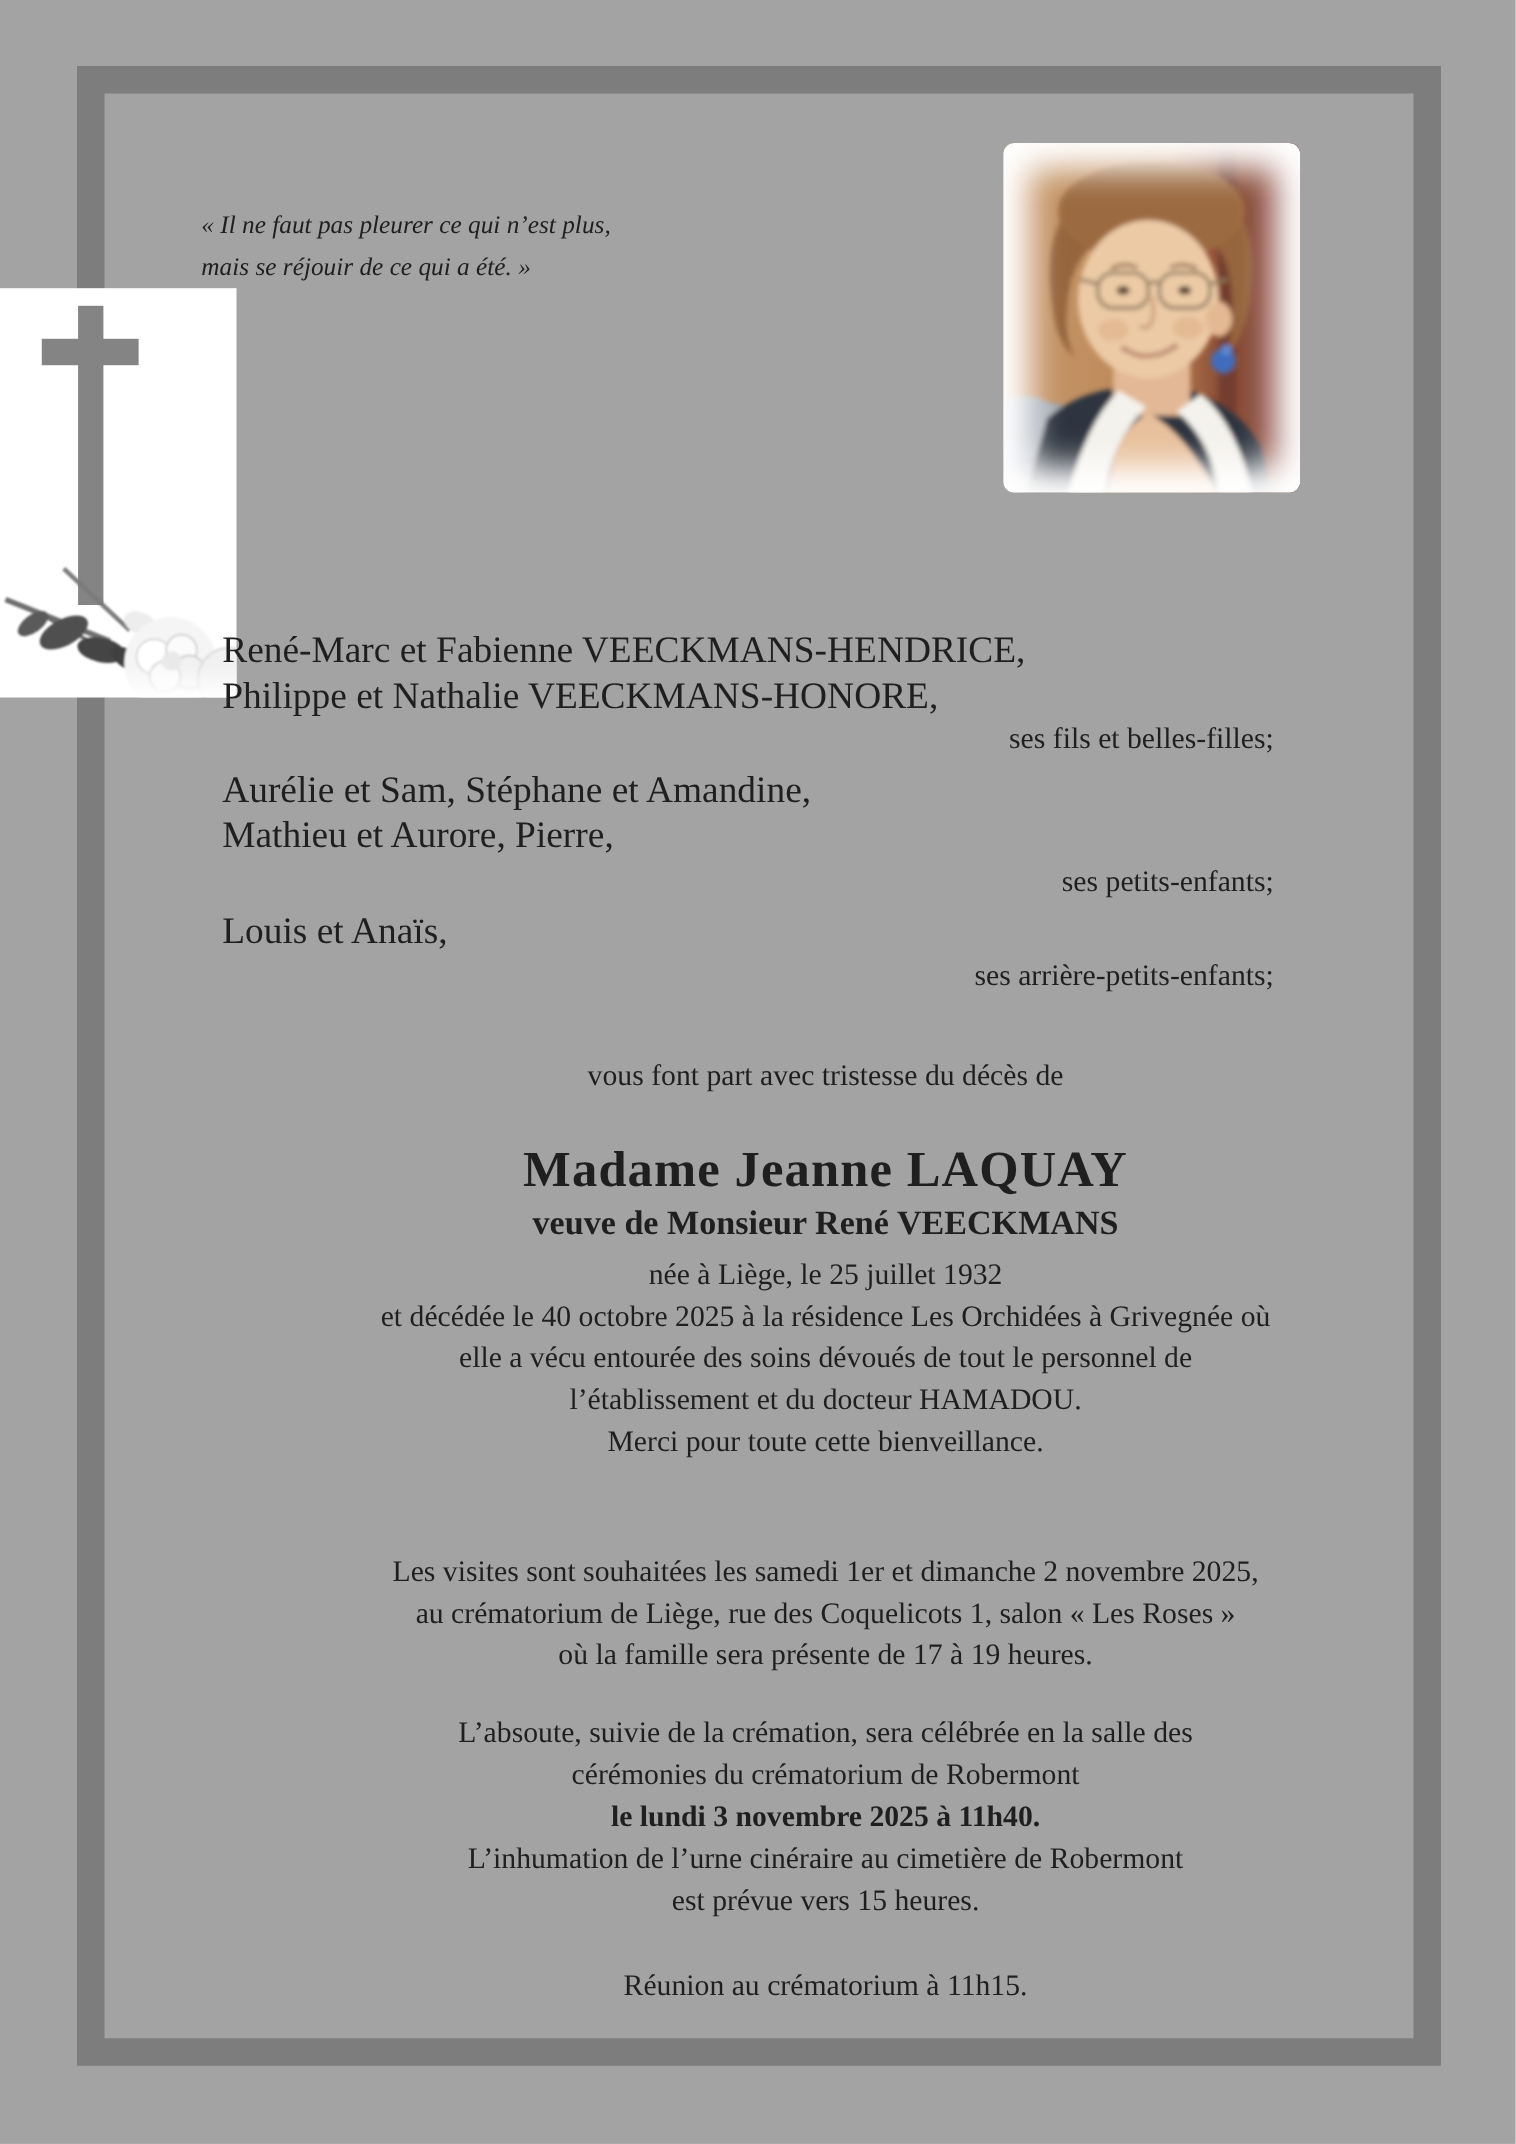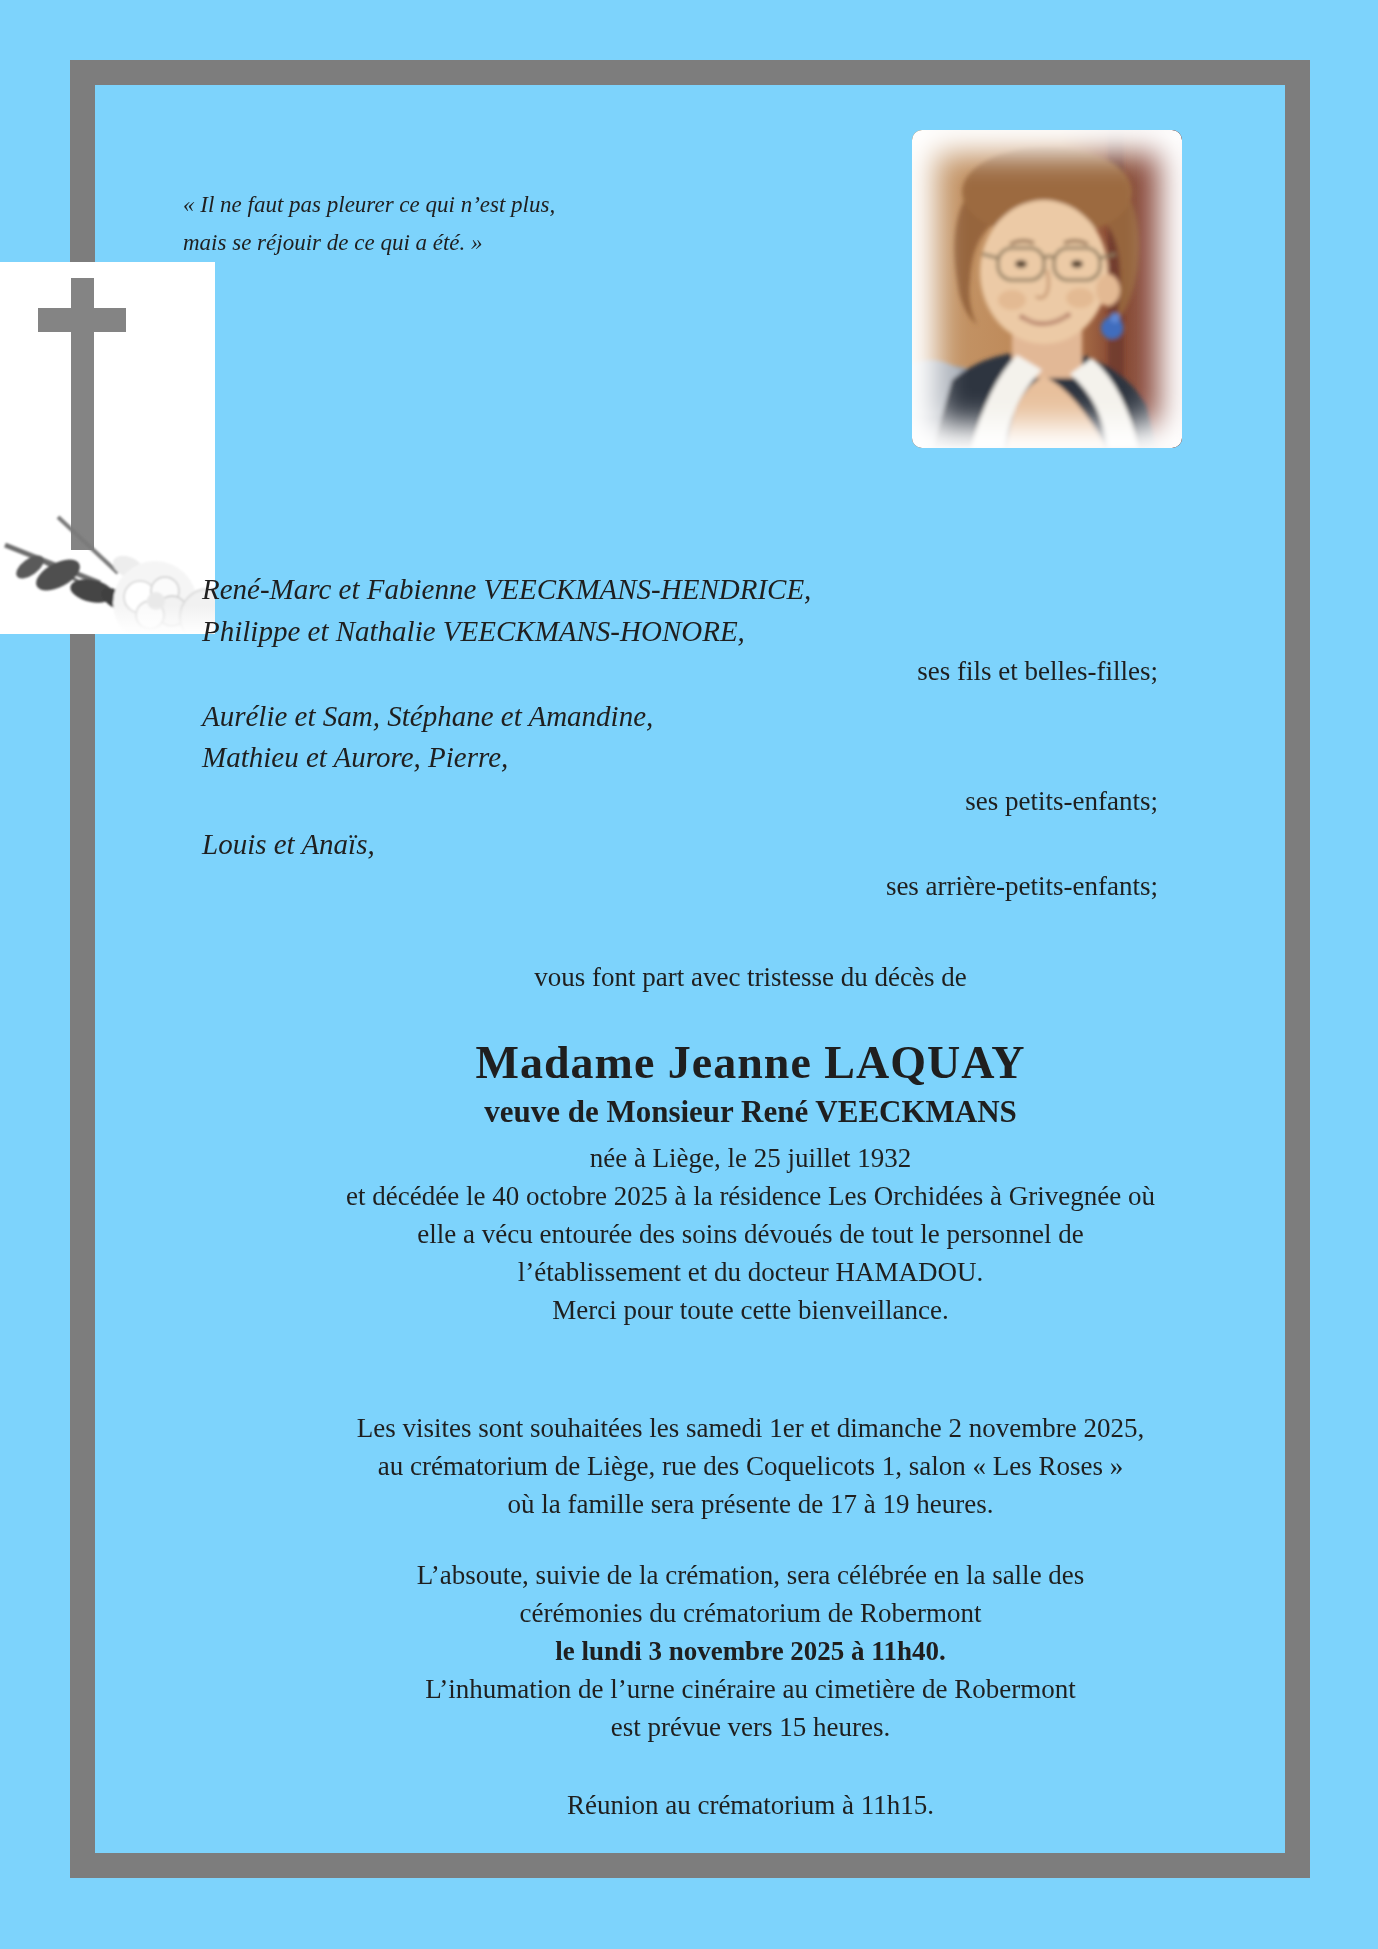--- a/index.html
+++ b/index.html
@@ -1,18 +1,18 @@
 <!DOCTYPE html>
 <html style="--frame: #7d7d7d; --cross: #848484; --text: #1f1f1f;"><head>
 <meta charset="utf-8">
 <style>
   html,body { margin:0; padding:0; background:#ffffff; }
   .page {
     position:relative; width:1378px; height:1949px; overflow:hidden;
-    background:#7dd3fc; color:var(--text,#1f1f1f);
+    background:#a3a3a3; color:var(--text,#1f1f1f);
     font-family:"Liberation Serif", serif;
   }
   
   .frame {
     position:absolute; left:70px; top:60px; width:1240px; height:1818px;
     border:25px solid var(--frame,#7d7d7d); box-sizing:border-box;
   }
   
   .artwork { position:absolute; left:0; top:262px; width:215px; height:372px; background:#ffffff; }
   .cross-v { position:absolute; left:71px; top:16px; width:23px; height:272px; background:var(--cross,#848484); }
@@ -24,21 +24,21 @@
     position:absolute; left:912px; top:130px; width:270px; height:318px;
     border-radius:10px; overflow:hidden;
   }
   .portrait::after {
     content:""; position:absolute; inset:0; border-radius:10px;
     box-shadow: inset 0 0 30px 24px #ffffff;
   }
 
   .quote { position:absolute; left:183px; top:186px; font-style:italic; font-size:23px; line-height:38px; }
 
-  .nline { position:absolute; left:202px; font-size:29px; white-space:nowrap;font-style:italic; }
+  .nline { position:absolute; left:202px; font-size:34px; white-space:nowrap; }
   .dline { position:absolute; right:220px; font-size:27px; white-space:nowrap; text-align:right; }
 
   .c { position:absolute; left:95px; width:1311px; text-align:center; }
   .intro { font-size:27px; }
   .title { font-size:46px; font-weight:bold; letter-spacing:1px; }
   .widow { font-size:31px; font-weight:bold; }
   .body  { font-size:27px; }
   .bold  { font-weight:bold; }
 </style>
 </head>

